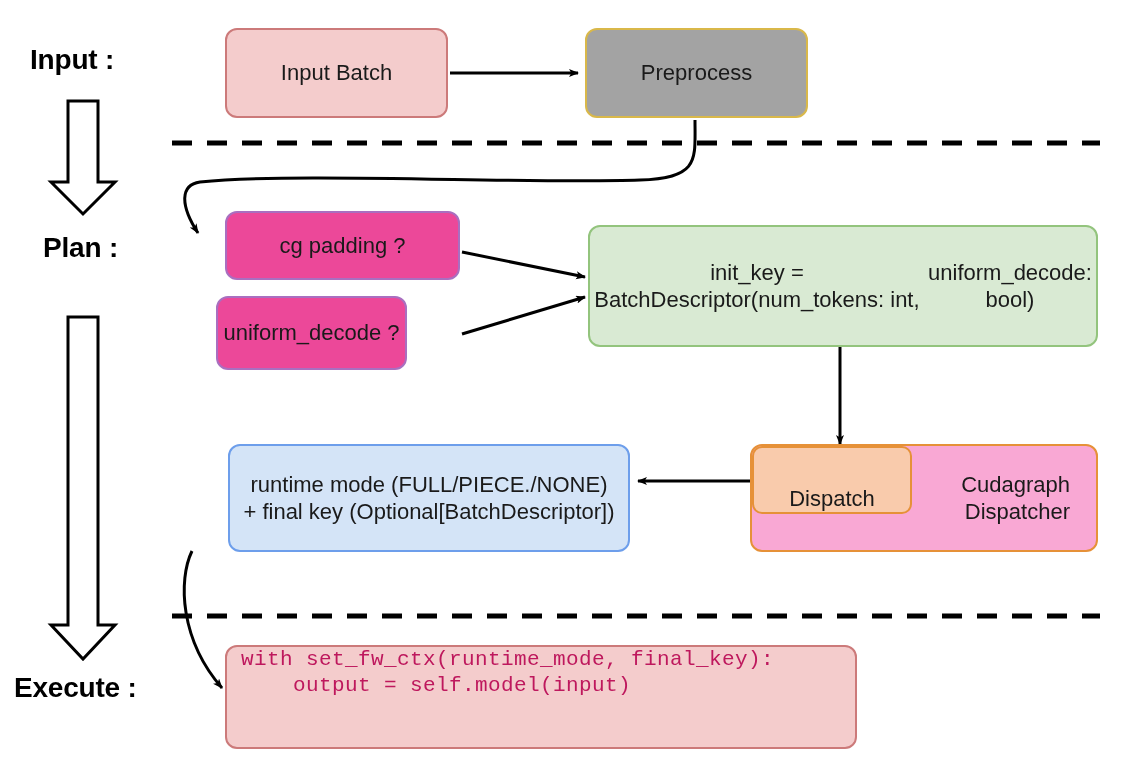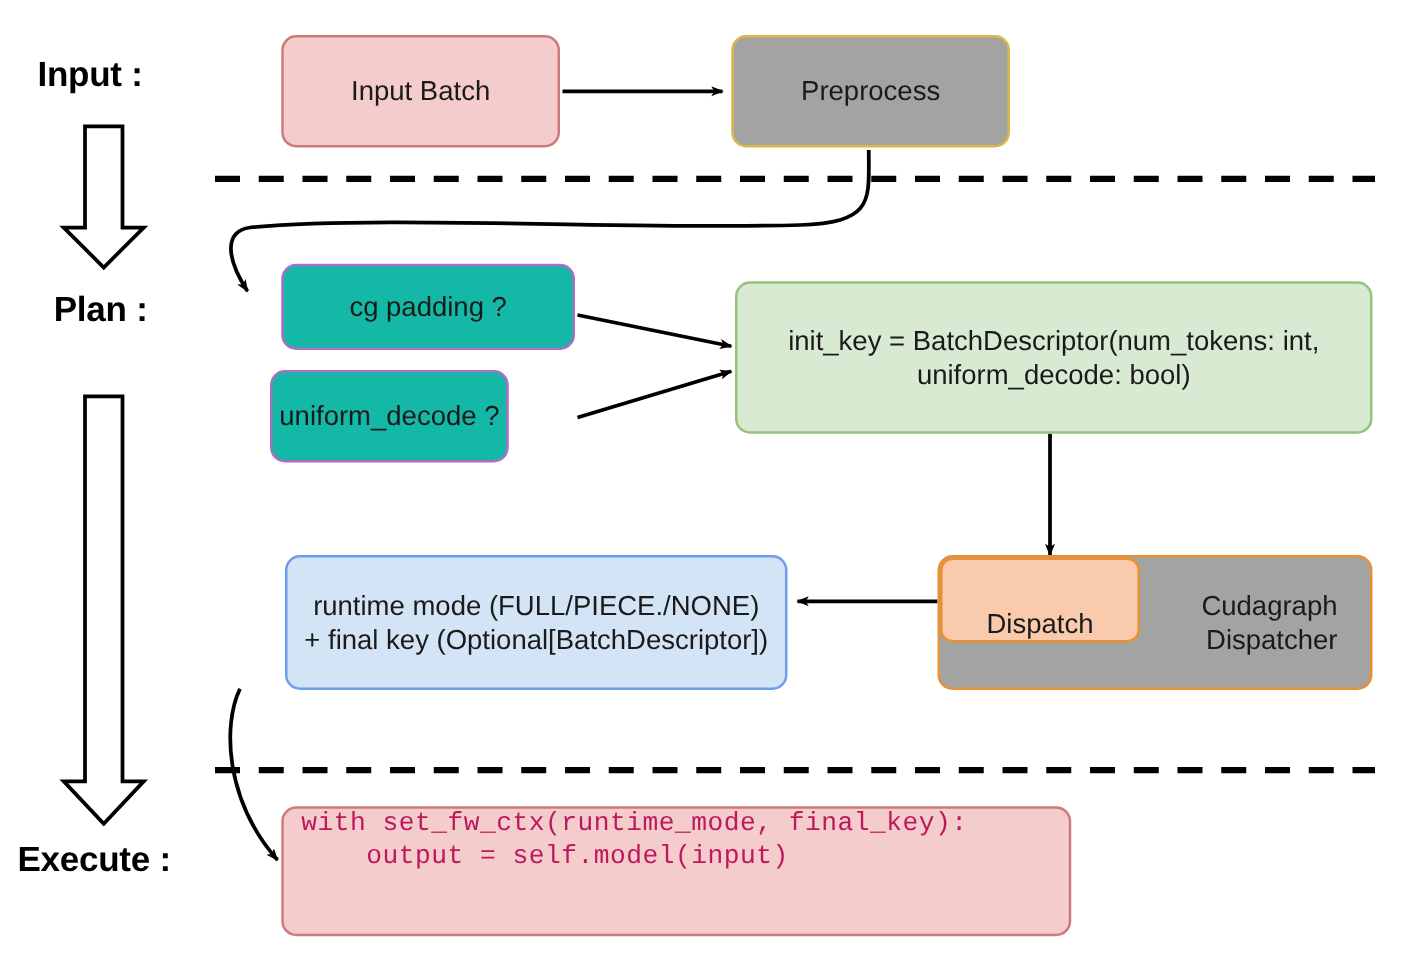--- a/index.html
+++ b/index.html
@@ -49,33 +49,33 @@
   }
   .node-red {
     background: #f4cccc;
     border-color: #cc7a7a;
   }
   .node-yellow {
     background: #a3a3a3;
     border-color: #d9b84a;
   }
   .node-purple {
-    background: #14b8a6;
+    background: #ec4899;
     border-color: #a96fc0;
   }
   .node-green {
     background: #d9ead3;
     border-color: #93c47d;
   }
   .node-blue {
     background: #d4e4f7;
     border-color: #6d9eeb;
   }
   .node-orange-outer {
-    background: #a3a3a3;
+    background: #f9a8d4;
     border-color: #e69138;
   }
   .node-orange-inner {
     background: #f9cbac;
     border-color: #e69138;
   }
   .code-node {
     font-family: "Liberation Mono", "DejaVu Sans Mono", monospace;
     font-size: 21px;
     justify-content: flex-start;
@@ -134,21 +134,21 @@
   </div>
 
   <div class="node node-purple" style="left:225px; top:211px; width:235px; height:69px;">
     <span class="node-text">cg padding ?</span>
   </div>
 
   <div class="node node-purple" style="left:216px; top:296px; width:191px; height:74px;">
     <span class="node-text">uniform_decode ?</span>
   </div>
 
-  <div class="node node-green" style="left:588px; top:225px; width:510px; height:122px; flex-direction:column;">
+  <div class="node node-green" style="left:588px; top:225px; width:510px; height:122px; flex-direction:row;">
     <span class="node-text">init_key = BatchDescriptor(num_tokens: int,</span>
     <span class="node-text">uniform_decode: bool)</span>
   </div>
 
   <div class="node node-orange-outer" style="left:750px; top:444px; width:348px; height:108px; flex-direction:column;
               justify-content:center; align-items:flex-end; padding-right:26px;">
     <span class="node-text">Cudagraph</span>
     <span class="node-text">Dispatcher</span>
   </div>
 

